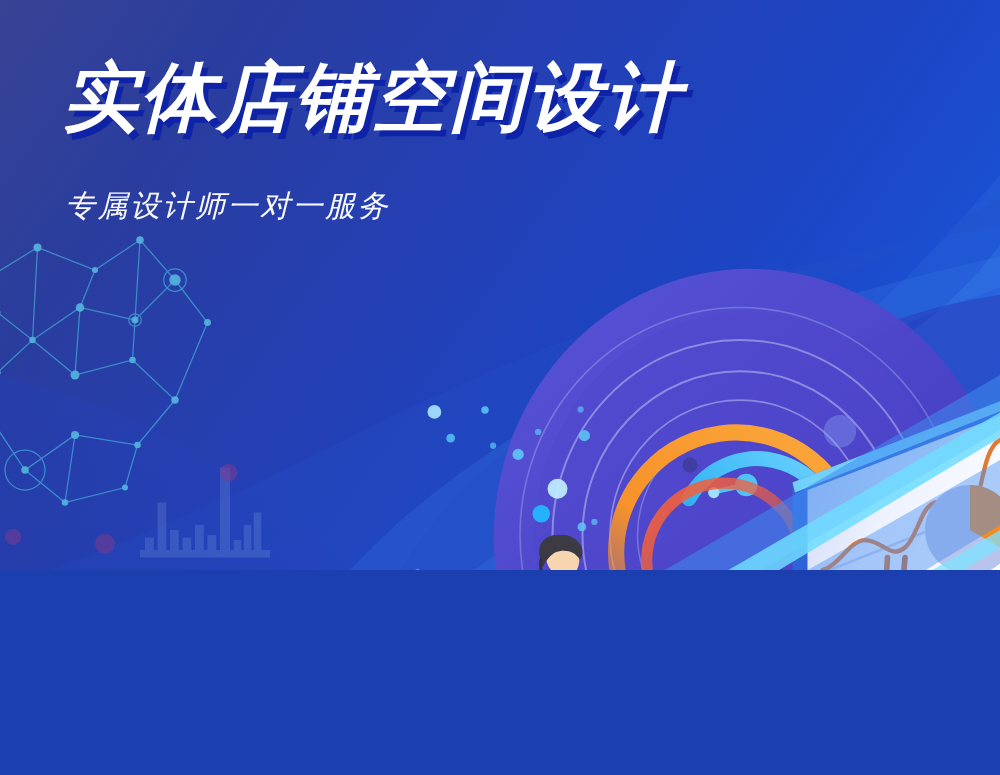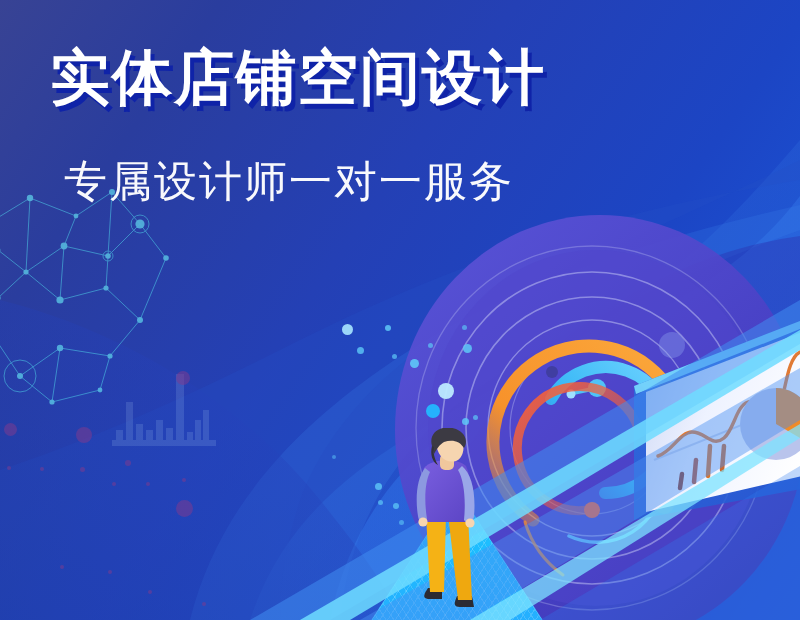--- a/index.html
+++ b/index.html
@@ -3,24 +3,25 @@
 <meta charset="utf-8">
 <style>
   html, body {
     margin: 0;
     padding: 0;
     background: #1b3faf;
   }
   #banner {
     position: relative;
     width: 800px;
-    height: 620px;
+    height: 456px;
     overflow: hidden;
     font-family: "Liberation Sans", "DejaVu Sans", sans-serif;
     background: linear-gradient(125deg, #384394 0%, #2a3d9e 18%, #2440b5 42%, #1c45c4 66%, #1a54d8 88%, #1f63e8 100%);
+    font-style: italic;
   }
   #banner * { box-sizing: border-box; }
 
   .layer {
     position: absolute;
     inset: 0;
     width: 800px;
     height: 620px;
   }
 
@@ -40,28 +41,27 @@
     white-space: nowrap;
     text-shadow: 4px 5px 0 #0f23a8;
     margin: 0;
   }
   .sub-list {
     margin: 36px 0 0 2px;
     padding: 0;
     list-style: none;
   }
   .sub-line {
-    font-size: 43px;
+    font-size: 24px;
     font-weight: 400;
     color: #ffffff;
     letter-spacing: 2px;
     line-height: 1.62;
     white-space: nowrap;
     opacity: .97;
-    margin-left: 12px;
   }
 
   
   .bubble {
     position: absolute;
     border-radius: 50%;
     background: #5ec8f7;
   }
   .pdot {
     position: absolute;

